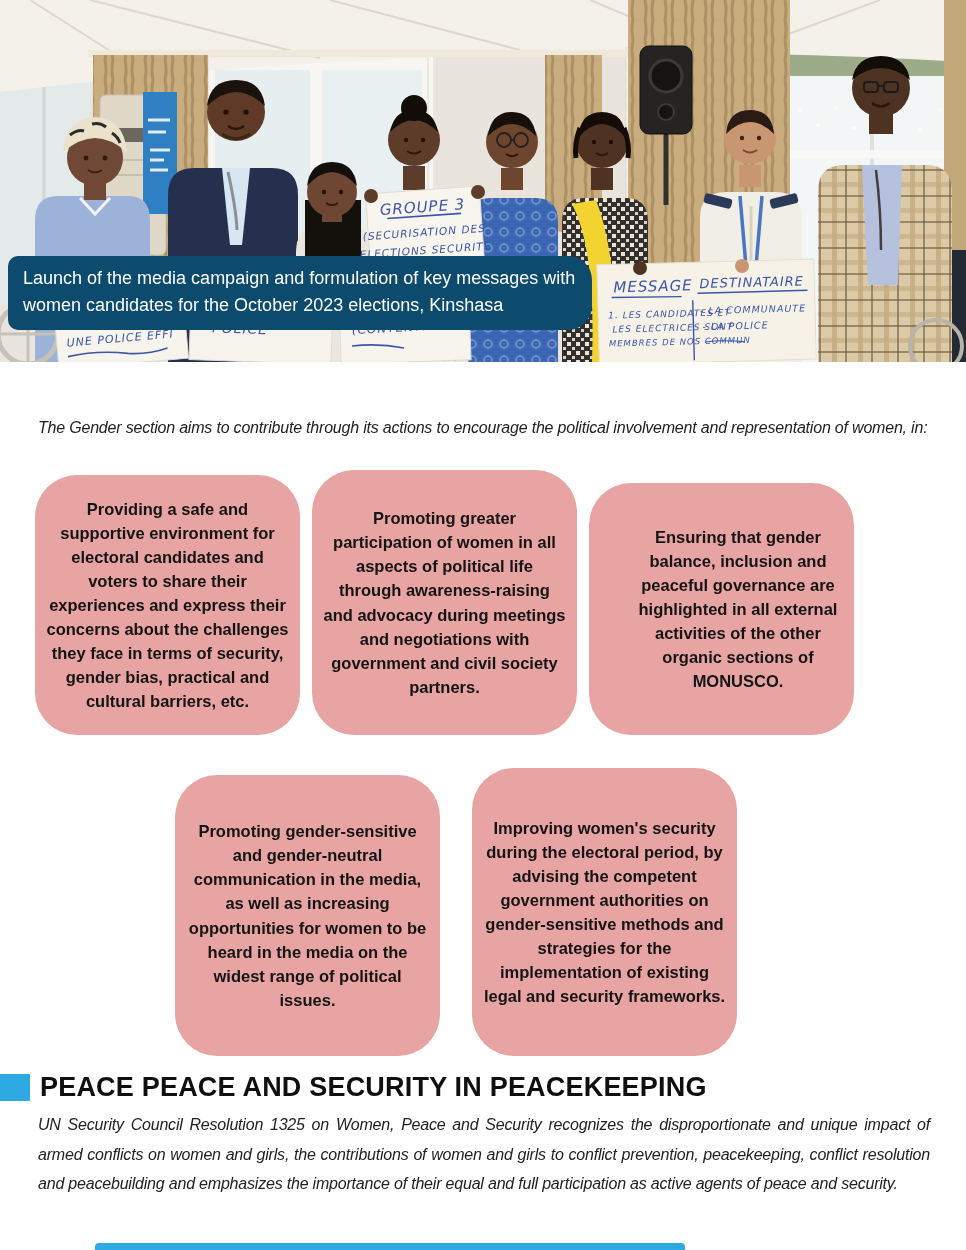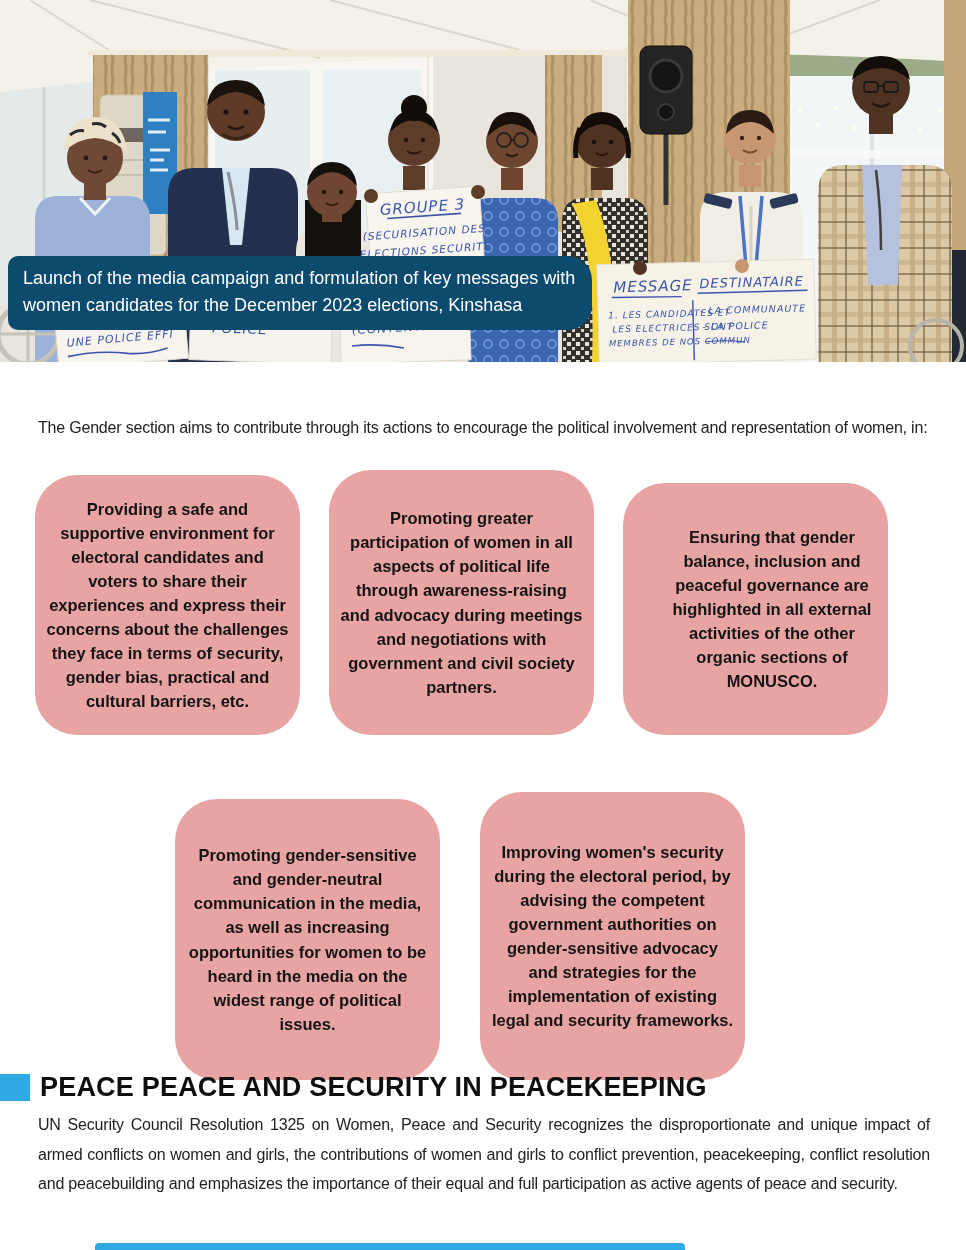--- a/index.html
+++ b/index.html
@@ -13,29 +13,29 @@
            background:#0c4a6e;color:#ffffff;padding:9px 17px 11px 15px;
            border-radius:10px 24px 24px 10px;font-size:18px;line-height:1.5;}
   .caption div{white-space:nowrap;}
 
   
   .section-head{position:absolute;left:0;display:flex;align-items:center;}
   .bullet-square{width:30px;height:27px;background:#2FA9E1;margin-right:10px;flex:0 0 auto;}
   .section-title{font-size:27px;font-weight:800;letter-spacing:.2px;color:#0f0f0f;white-space:nowrap;}
 
   .para{position:absolute;left:38px;width:892px;font-size:16px;line-height:1.85;
-        letter-spacing:-.2px;color:#222;text-align:justify;}
+        letter-spacing:-.2px;color:#222;text-align:justify;font-style:italic;}
 
   
   .cards-row{position:absolute;display:flex;}
   .card{background:#E8A3A3;border-radius:42px;width:265px;box-sizing:border-box;
         display:flex;align-items:center;justify-content:center;text-align:center;
         padding:16px 11px;color:#141414;font-weight:700;font-size:16.5px;line-height:1.46;}
-  .row1{top:470px;left:35px;gap:29px;}
-  .row2{top:792px;left:175px;gap:40px;}
+  .row1{top:470px;left:35px;gap:12px;}
+  .row2{top:768px;left:175px;gap:32px;}
   .c1{min-height:260px;margin-top:5px;}
   .c2{min-height:252px;}
   .c3{min-height:250px;margin-top:13px;padding-left:44px;}
   .c4{min-height:260px;margin-top:7px;}
   .c5{min-height:288px;}
 
   .bottom-bar{position:absolute;left:95px;bottom:0;width:590px;height:7px;
               background:#2FA9E1;border-radius:4px 4px 0 0;}
 
   
@@ -289,21 +289,21 @@
         <path d="M704,342 q20,-2 40,1" stroke="#3b55a8" stroke-width="1.2" fill="none"></path>
       </g>
       <circle cx="640" cy="268" r="7" fill="#4f3222"></circle>
       <circle cx="742" cy="266" r="7" fill="#c99672"></circle>
 
       <circle cx="936" cy="346" r="26" fill="none" stroke="#b9b4aa" stroke-width="4"></circle>
     </svg>
 
     <div class="caption">
       <div>Launch of the media campaign and formulation of key messages with</div>
-      <div>women candidates for the December 2023 elections, Kinshasa</div>
+      <div>women candidates for the October 2023 elections, Kinshasa</div>
     </div>
   </div>
 
 
   <div class="para" style="top:413px;">The Gender section aims to contribute through its actions to encourage the political involvement and representation of women, in:</div>
 
   <div class="cards-row row1">
     <div class="card c1">
       <span>Providing a safe and supportive environment for electoral candidates and voters to share their experiences and express their concerns about the challenges they face in terms of security, gender bias, practical and cultural barriers, etc.</span>
     </div>
@@ -313,21 +313,21 @@
     <div class="card c3">
       <span>Ensuring that gender balance, inclusion and peaceful governance are highlighted in all external activities of the other organic sections of MONUSCO.</span>
     </div>
   </div>
 
   <div class="cards-row row2">
     <div class="card c4">
       <span>Promoting gender-sensitive and gender-neutral communication in the media, as well as increasing opportunities for women to be heard in the media on the widest range of political issues.</span>
     </div>
     <div class="card c5">
-      <span>Improving women's security during the electoral period, by advising the competent government authorities on gender-sensitive advocacy and strategies for the implementation of existing legal and security frameworks.</span>
+      <span>Improving women's security during the electoral period, by advising the competent government authorities on gender-sensitive methods and strategies for the implementation of existing legal and security frameworks.</span>
     </div>
   </div>
 
   <div class="section-head" style="top:1072px;">
     <div class="bullet-square"></div>
     <div class="section-title">PEACE PEACE AND SECURITY IN PEACEKEEPING</div>
   </div>
 
   <div class="para" style="top:1110px;">UN Security Council Resolution 1325 on Women, Peace and Security recognizes the disproportionate and unique impact of armed conflicts on women and girls, the contributions of women and girls to conflict prevention, peacekeeping, conflict resolution and peacebuilding and emphasizes the importance of their equal and full participation as active agents of peace and security.</div>
 

